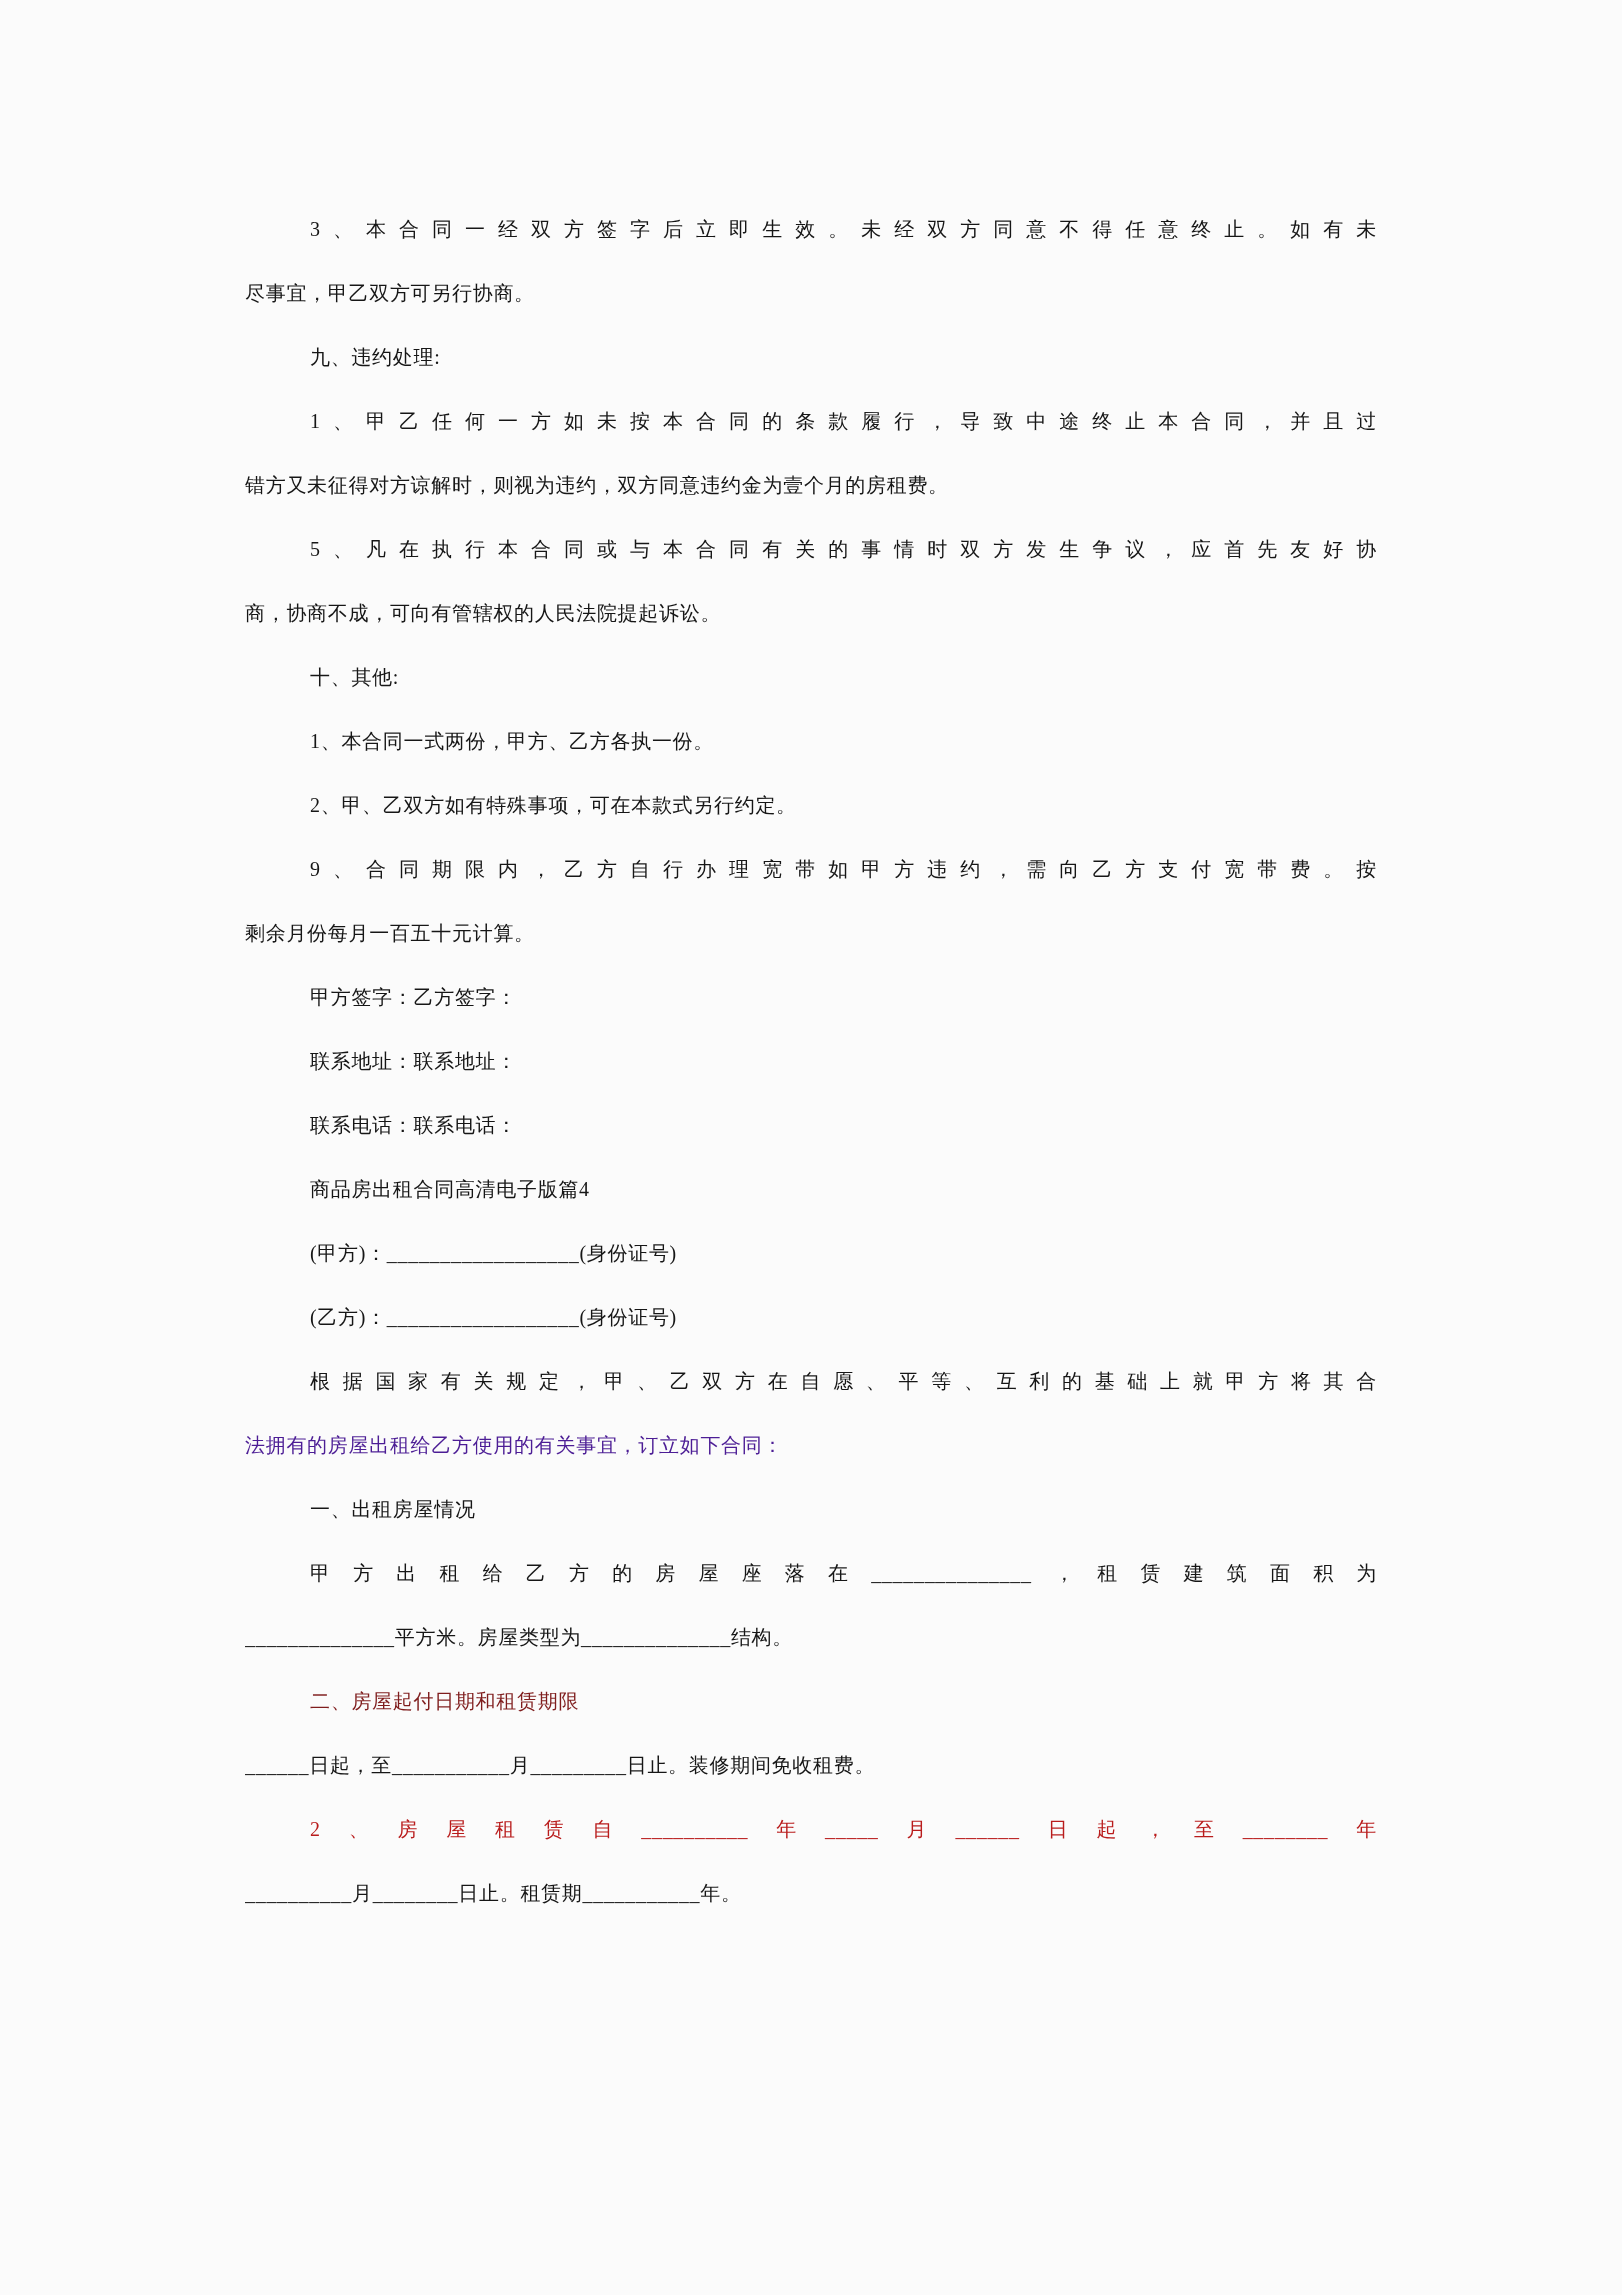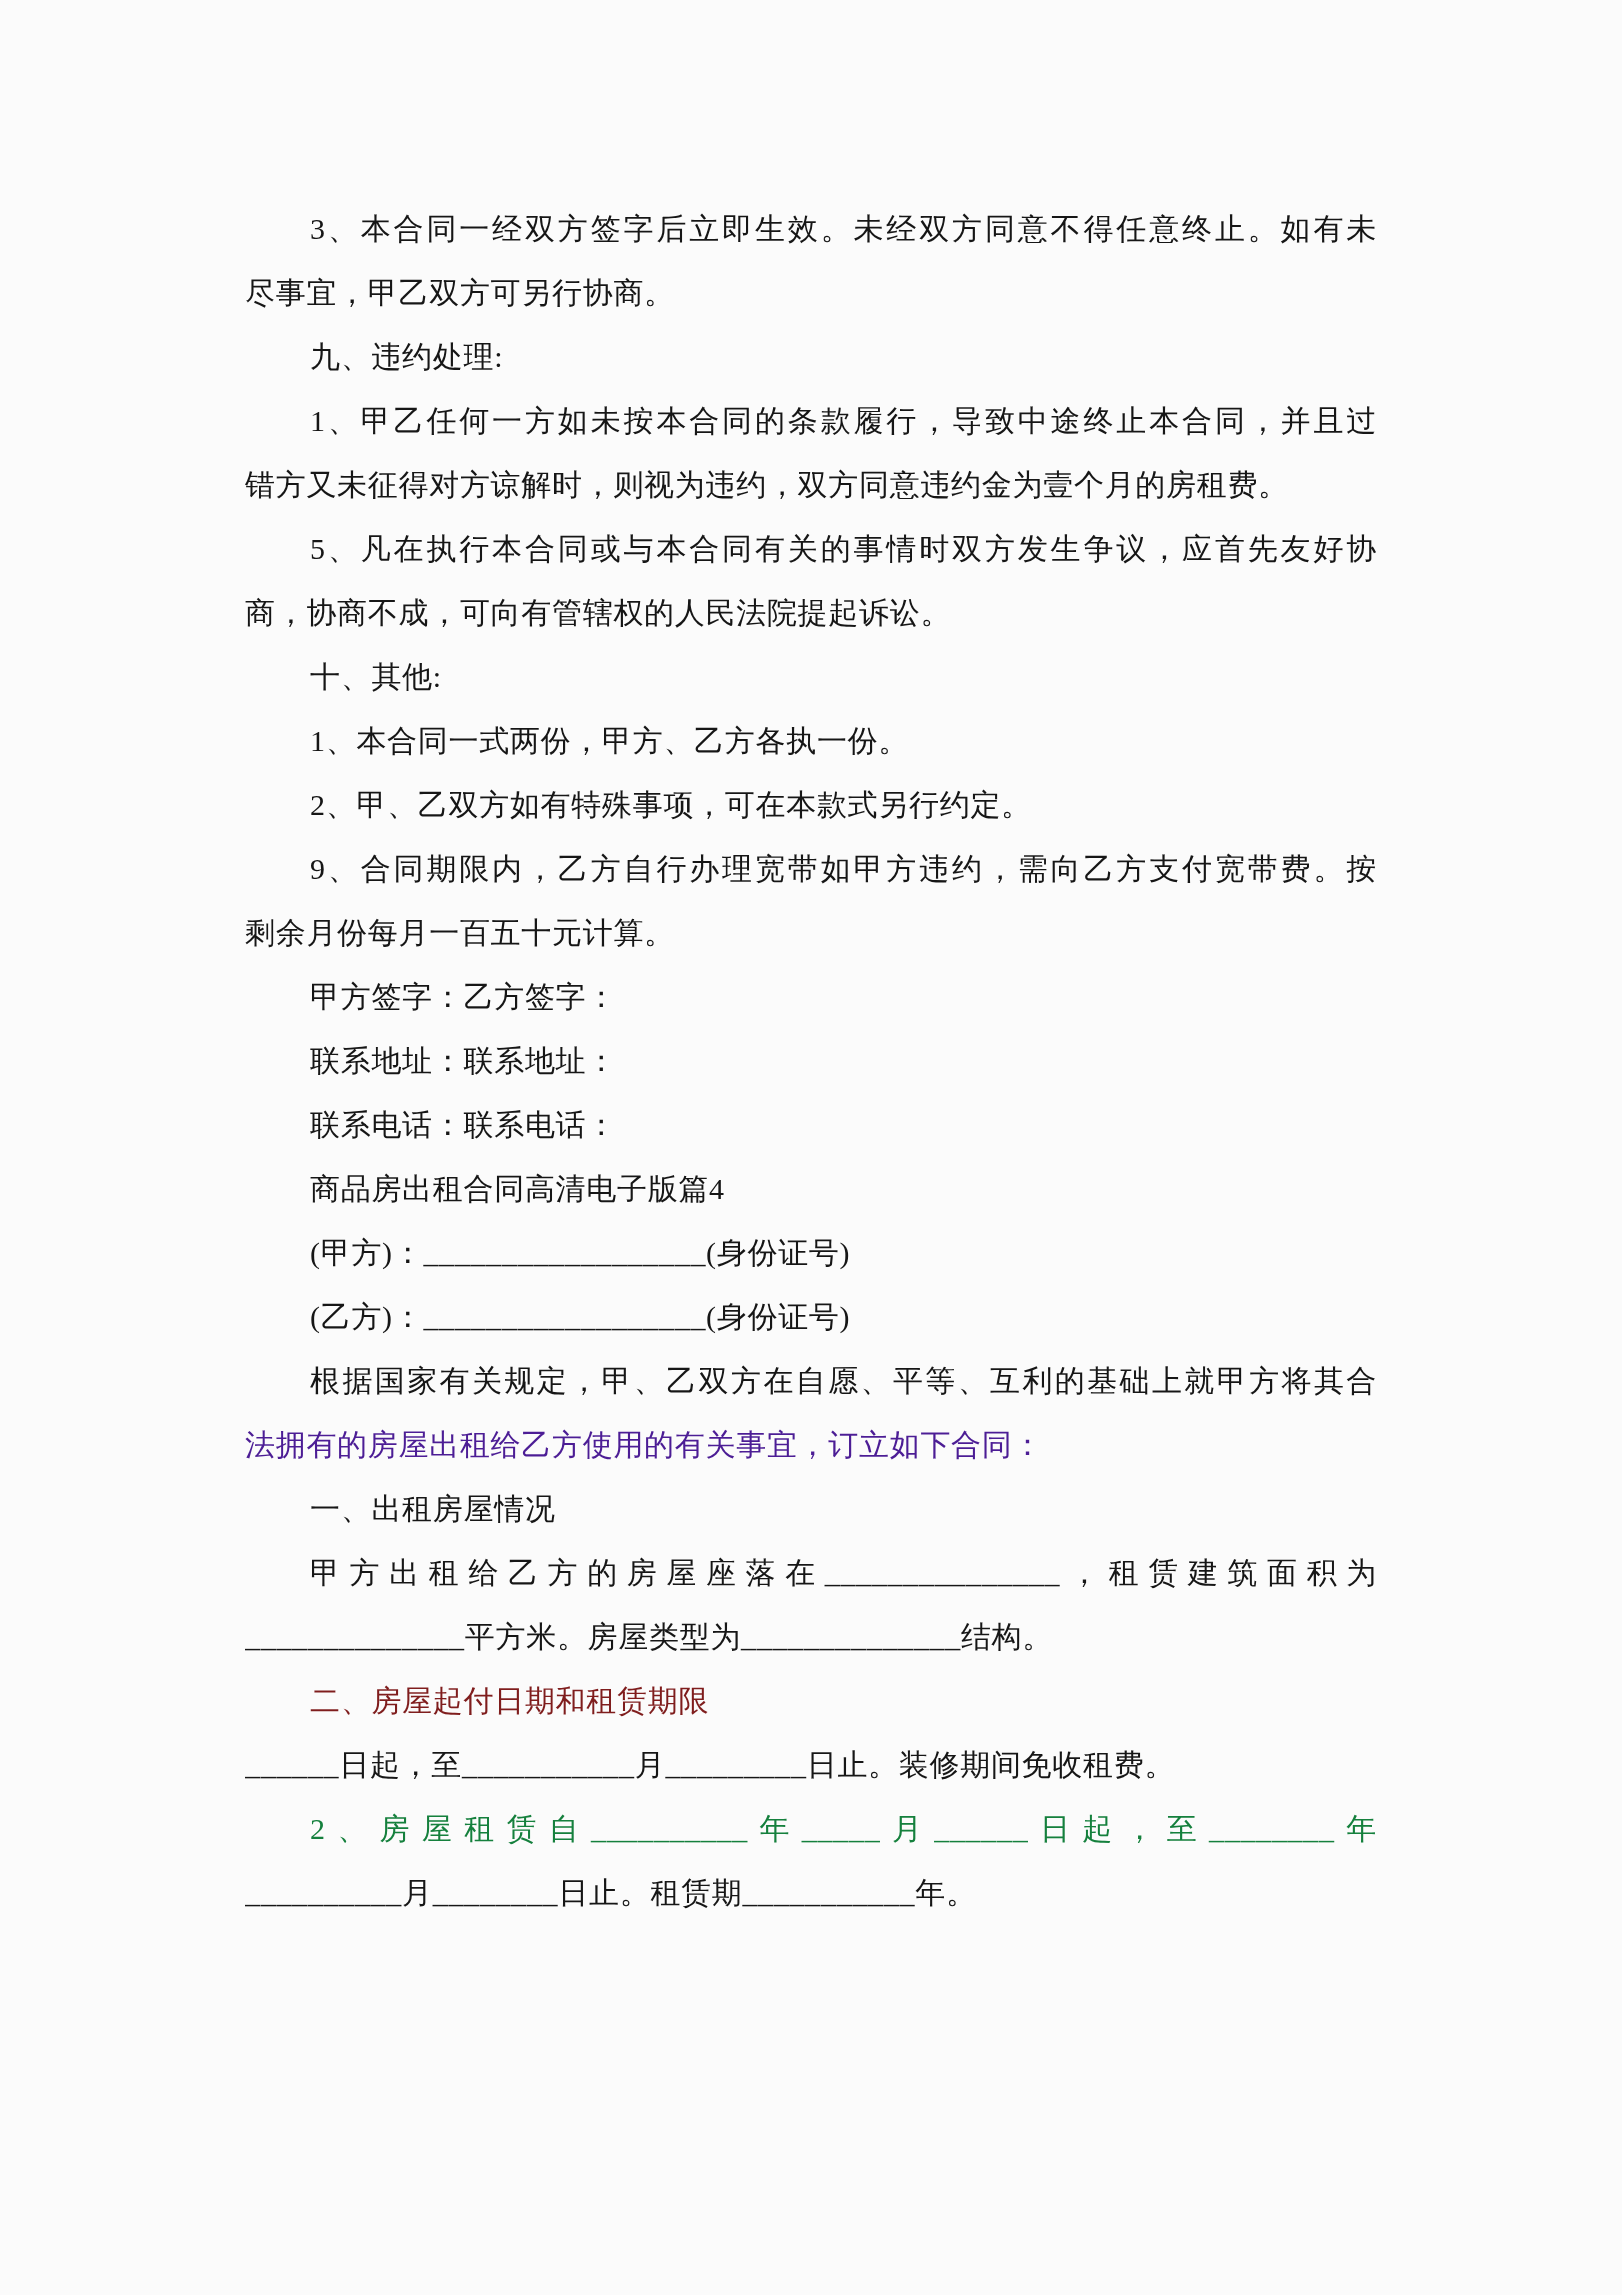--- a/index.html
+++ b/index.html
@@ -14,21 +14,21 @@
   .doc {
     position: absolute;
     left: 245px;
     top: 197px;
     width: 1132px;
   }
   p.line {
     margin: 0;
     height: 64px;
     line-height: 64px;
-    font-size: 30px;
+    font-size: 20px;
     color: #161616;
     white-space: nowrap;
     overflow: hidden;
     letter-spacing: 0.7px;
   }
   p.ind { text-indent: 65px; }
   p.jus {
     white-space: normal;
     text-align: justify;
     text-align-last: justify;
@@ -57,17 +57,17 @@
       <p class="line ind" style="color: rgb(22, 22, 22);">商品房出租合同高清电子版篇4</p>
       <p class="line ind" style="color: rgb(22, 22, 22);">(甲方)：__________________(身份证号)</p>
       <p class="line ind" style="color: rgb(22, 22, 22);">(乙方)：__________________(身份证号)</p>
       <p class="line ind jus" style="color: rgb(22, 22, 22);">根据国家有关规定，甲、乙双方在自愿、平等、互利的基础上就甲方将其合</p>
       <p class="line" style="color: #4c1d95;">法拥有的房屋出租给乙方使用的有关事宜，订立如下合同：</p>
       <p class="line ind" style="color: rgb(22, 22, 22);">一、出租房屋情况</p>
       <p class="line ind jus" style="color: rgb(22, 22, 22);">甲方出租给乙方的房屋座落在_______________，租赁建筑面积为</p>
       <p class="line" style="color: rgb(22, 22, 22);">______________平方米。房屋类型为______________结构。</p>
       <p class="line ind" style="color: #7f1d1d;">二、房屋起付日期和租赁期限</p>
       <p class="line" style="color: rgb(22, 22, 22);">______日起，至___________月_________日止。装修期间免收租费。</p>
-      <p class="line ind jus" style="color: #15803d;">2、房屋租赁自__________年_____月______日起，至________年</p>
+      <p class="line ind jus" style="color: #b91c1c;">2、房屋租赁自__________年_____月______日起，至________年</p>
       <p class="line" style="color: rgb(22, 22, 22);">__________月________日止。租赁期___________年。</p>
     </div>
 </div>
 
 
 </body></html>

